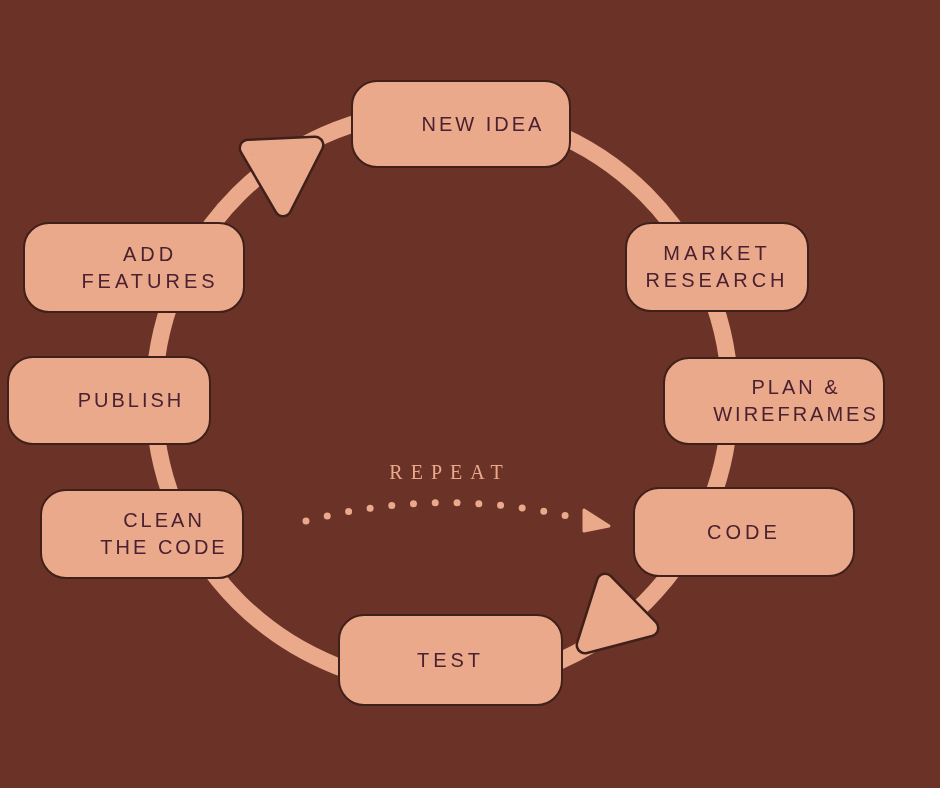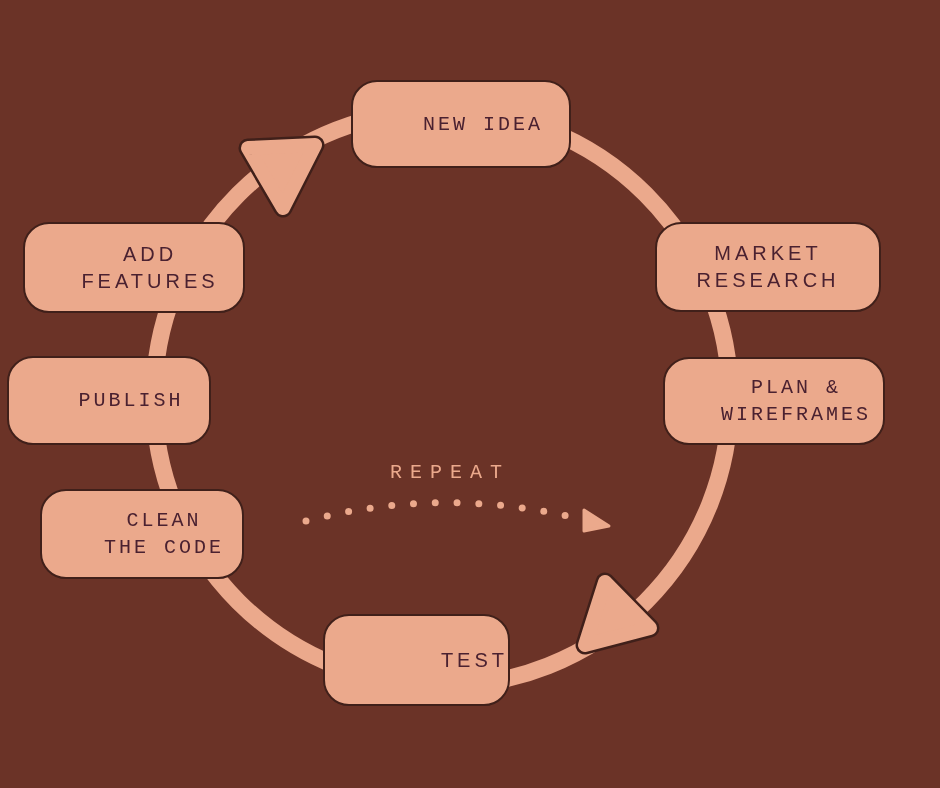--- a/index.html
+++ b/index.html
@@ -23,36 +23,36 @@
     background:var(--accent);
     border:2px solid var(--outline);
     border-radius:26px;
     display:flex;align-items:center;justify-content:center;
     color:var(--ink);
     text-align:center;
     font-size:20px;
     line-height:1.35;
   }
   .box span{white-space:pre-line;display:block;}
-  .f-mono{font-family:Liberation Mono, monospace;letter-spacing:3px;padding-left:44px;}
+  .f-mono{font-family:Liberation Sans, sans-serif;letter-spacing:3px;padding-left:44px;}
   .f-sans{font-family:"Liberation Sans",sans-serif;letter-spacing:4px;}
   .b-new{left:351px;top:80px;width:220px;height:88px;}
-  .b-market{left:655px;top:222px;width:226px;height:90px;}
+  .b-market{left:625px;top:222px;width:184px;height:90px;}
   .b-plan{left:663px;top:357px;width:222px;height:88px;justify-content:center;}
   .b-code{left:633px;top:487px;width:222px;height:90px;}
-  .b-test{left:323px;top:614px;width:187px;height:92px;justify-content:flex-end;}
+  .b-test{left:338px;top:614px;width:225px;height:92px;}
   .b-clean{left:40px;top:489px;width:204px;height:90px;}
   .b-publish{left:7px;top:356px;width:204px;height:89px;}
   .b-add{left:23px;top:222px;width:222px;height:91px;padding-left:32px;}
   .repeat-label{
     position:absolute;z-index:2;
     left:330px;top:461px;width:240px;
     text-align:center;
     color:var(--accent);
-    font-family:Liberation Mono, monospace;
+    font-family:Liberation Serif, serif;
     font-size:20px;letter-spacing:8px;
   }
 </style>
 </head>
 <body>
 
 <div class="stage">
 
   <svg class="ring-svg" width="940" height="788" viewBox="0 0 940 788">
 
@@ -79,20 +79,23 @@
   <div class="box f-sans b-market">
     <span>MARKET
 RESEARCH</span>
   </div>
 
   <div class="box f-mono b-plan">
     <span>PLAN &amp;
 WIREFRAMES</span>
   </div>
 
+  <div class="box f-sans b-code">
+    <span>CODE</span>
+  </div>
 
   <div class="box f-sans b-test">
     <span>TEST</span>
   </div>
 
   <div class="box f-mono b-clean">
     <span>CLEAN
 THE CODE</span>
   </div>
 

